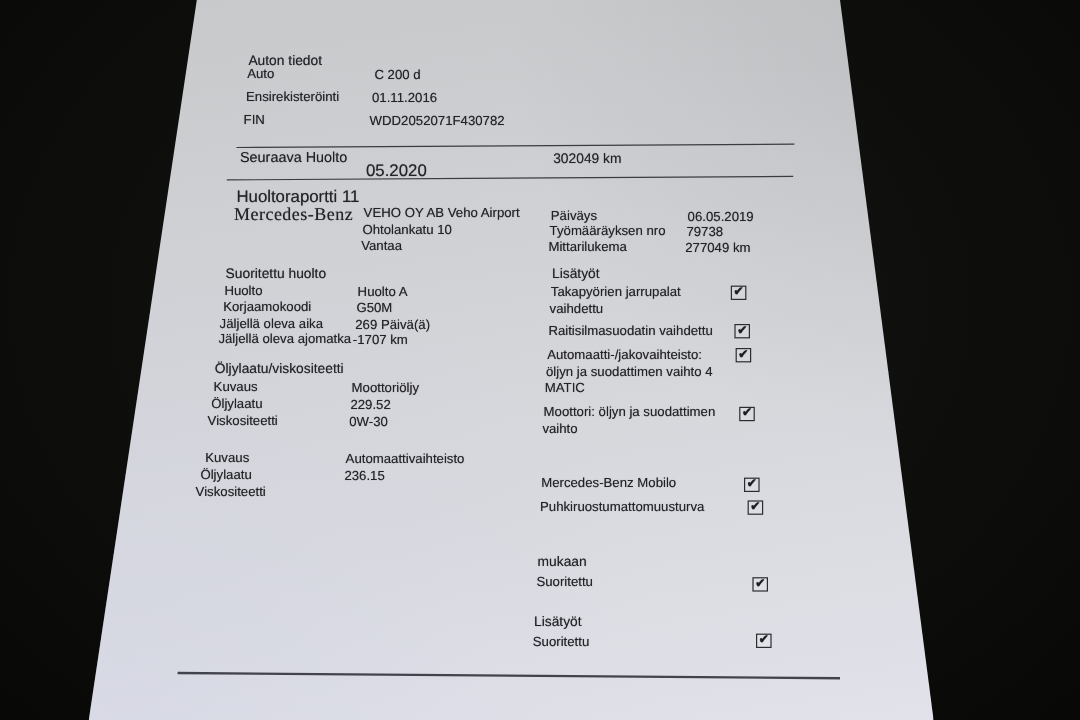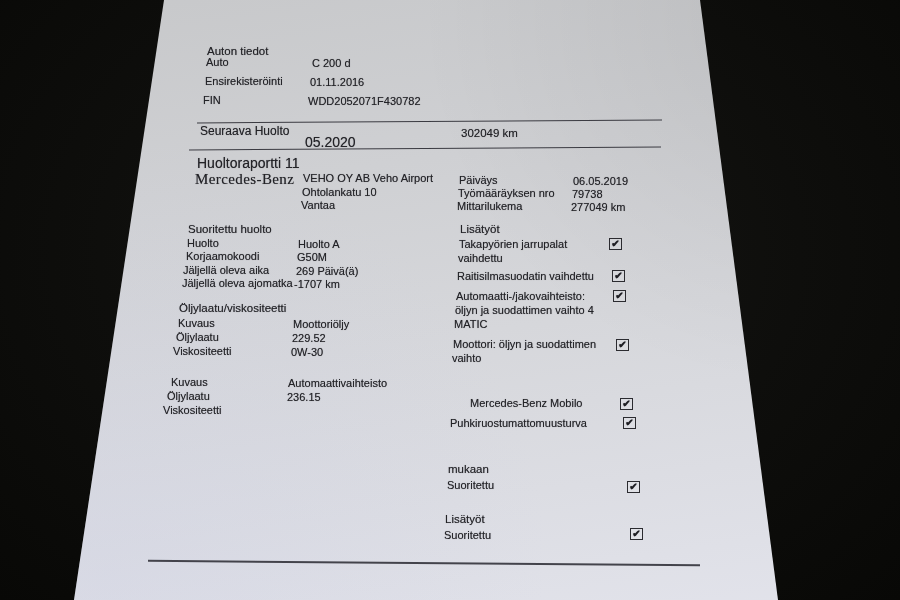--- a/index.html
+++ b/index.html
@@ -113,21 +113,21 @@
     <div class="cb" style="left:613px;top:290px">
         <span>✔</span>
       </div>
 
     <div class="t" style="left:453px;top:338px">Moottori: öljyn ja suodattimen</div>
     <div class="t" style="left:452px;top:352px">vaihto</div>
     <div class="cb" style="left:616px;top:339px">
         <span>✔</span>
       </div>
 
-    <div class="t" style="left:470px;top:397px">Mercedes-Benz Mobilo</div>
+    <div class="t" style="left:451px;top:397px">Mercedes-Benz Mobilo</div>
     <div class="cb" style="left:620px;top:398px">
         <span>✔</span>
       </div>
     <div class="t" style="left:450px;top:417px">Puhkiruostumattomuusturva</div>
     <div class="cb" style="left:623px;top:417px">
         <span>✔</span>
       </div>
 
     <div class="t b" style="left:448px;top:463px">mukaan</div>
     <div class="t" style="left:447px;top:479px">Suoritettu</div>

